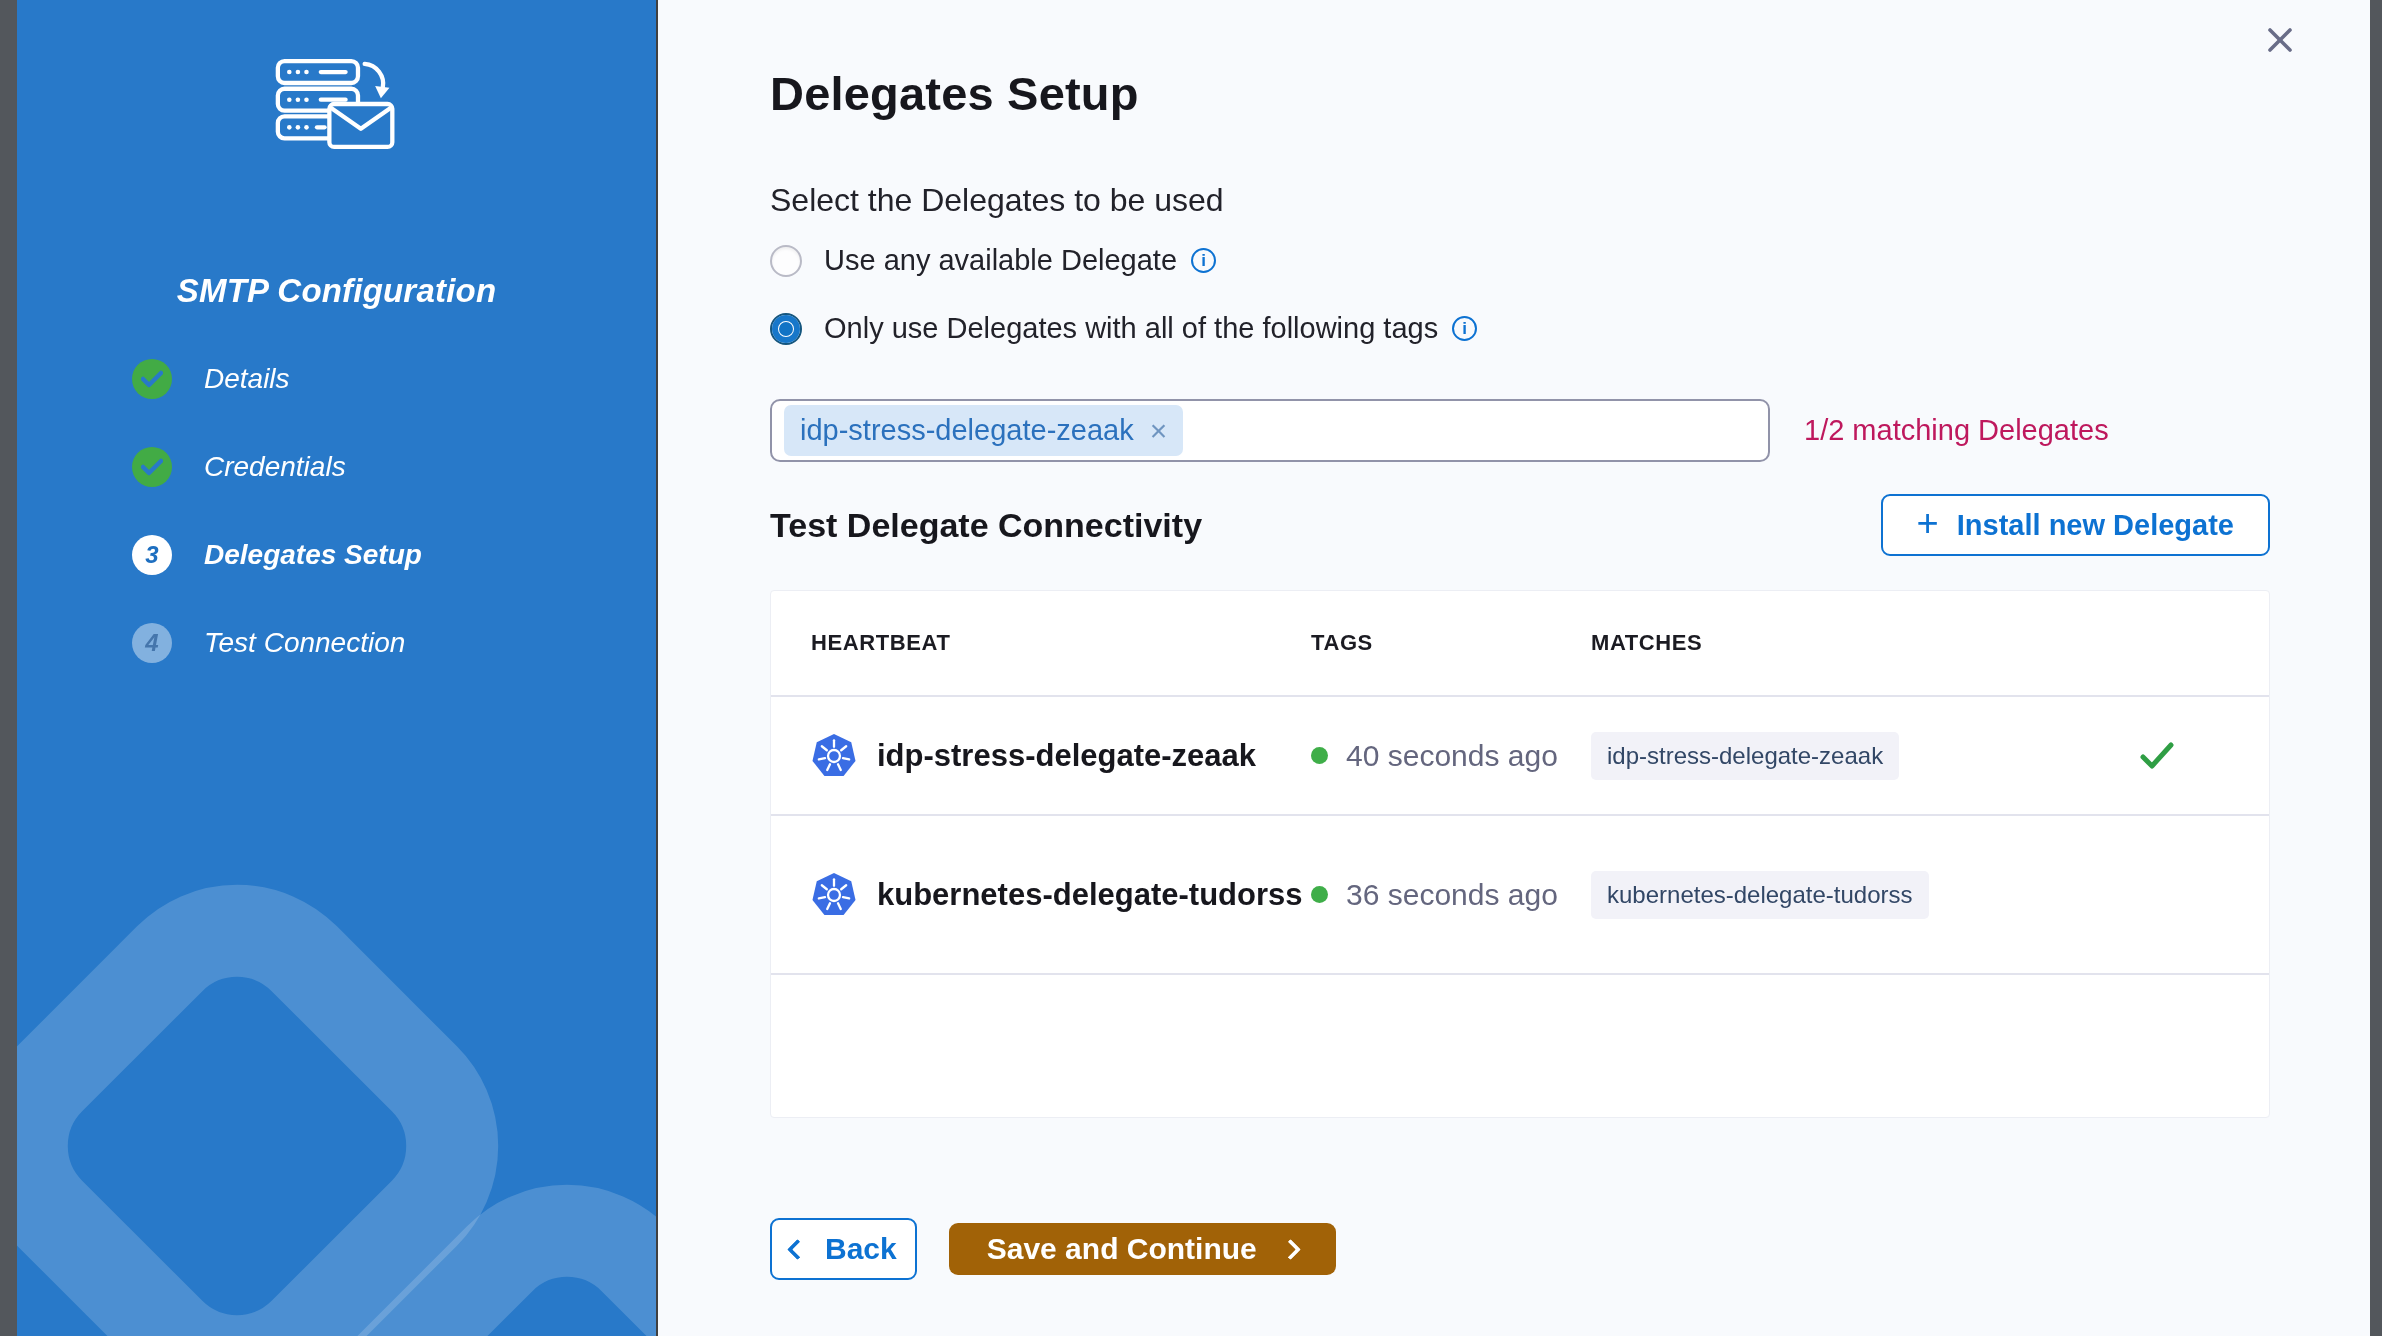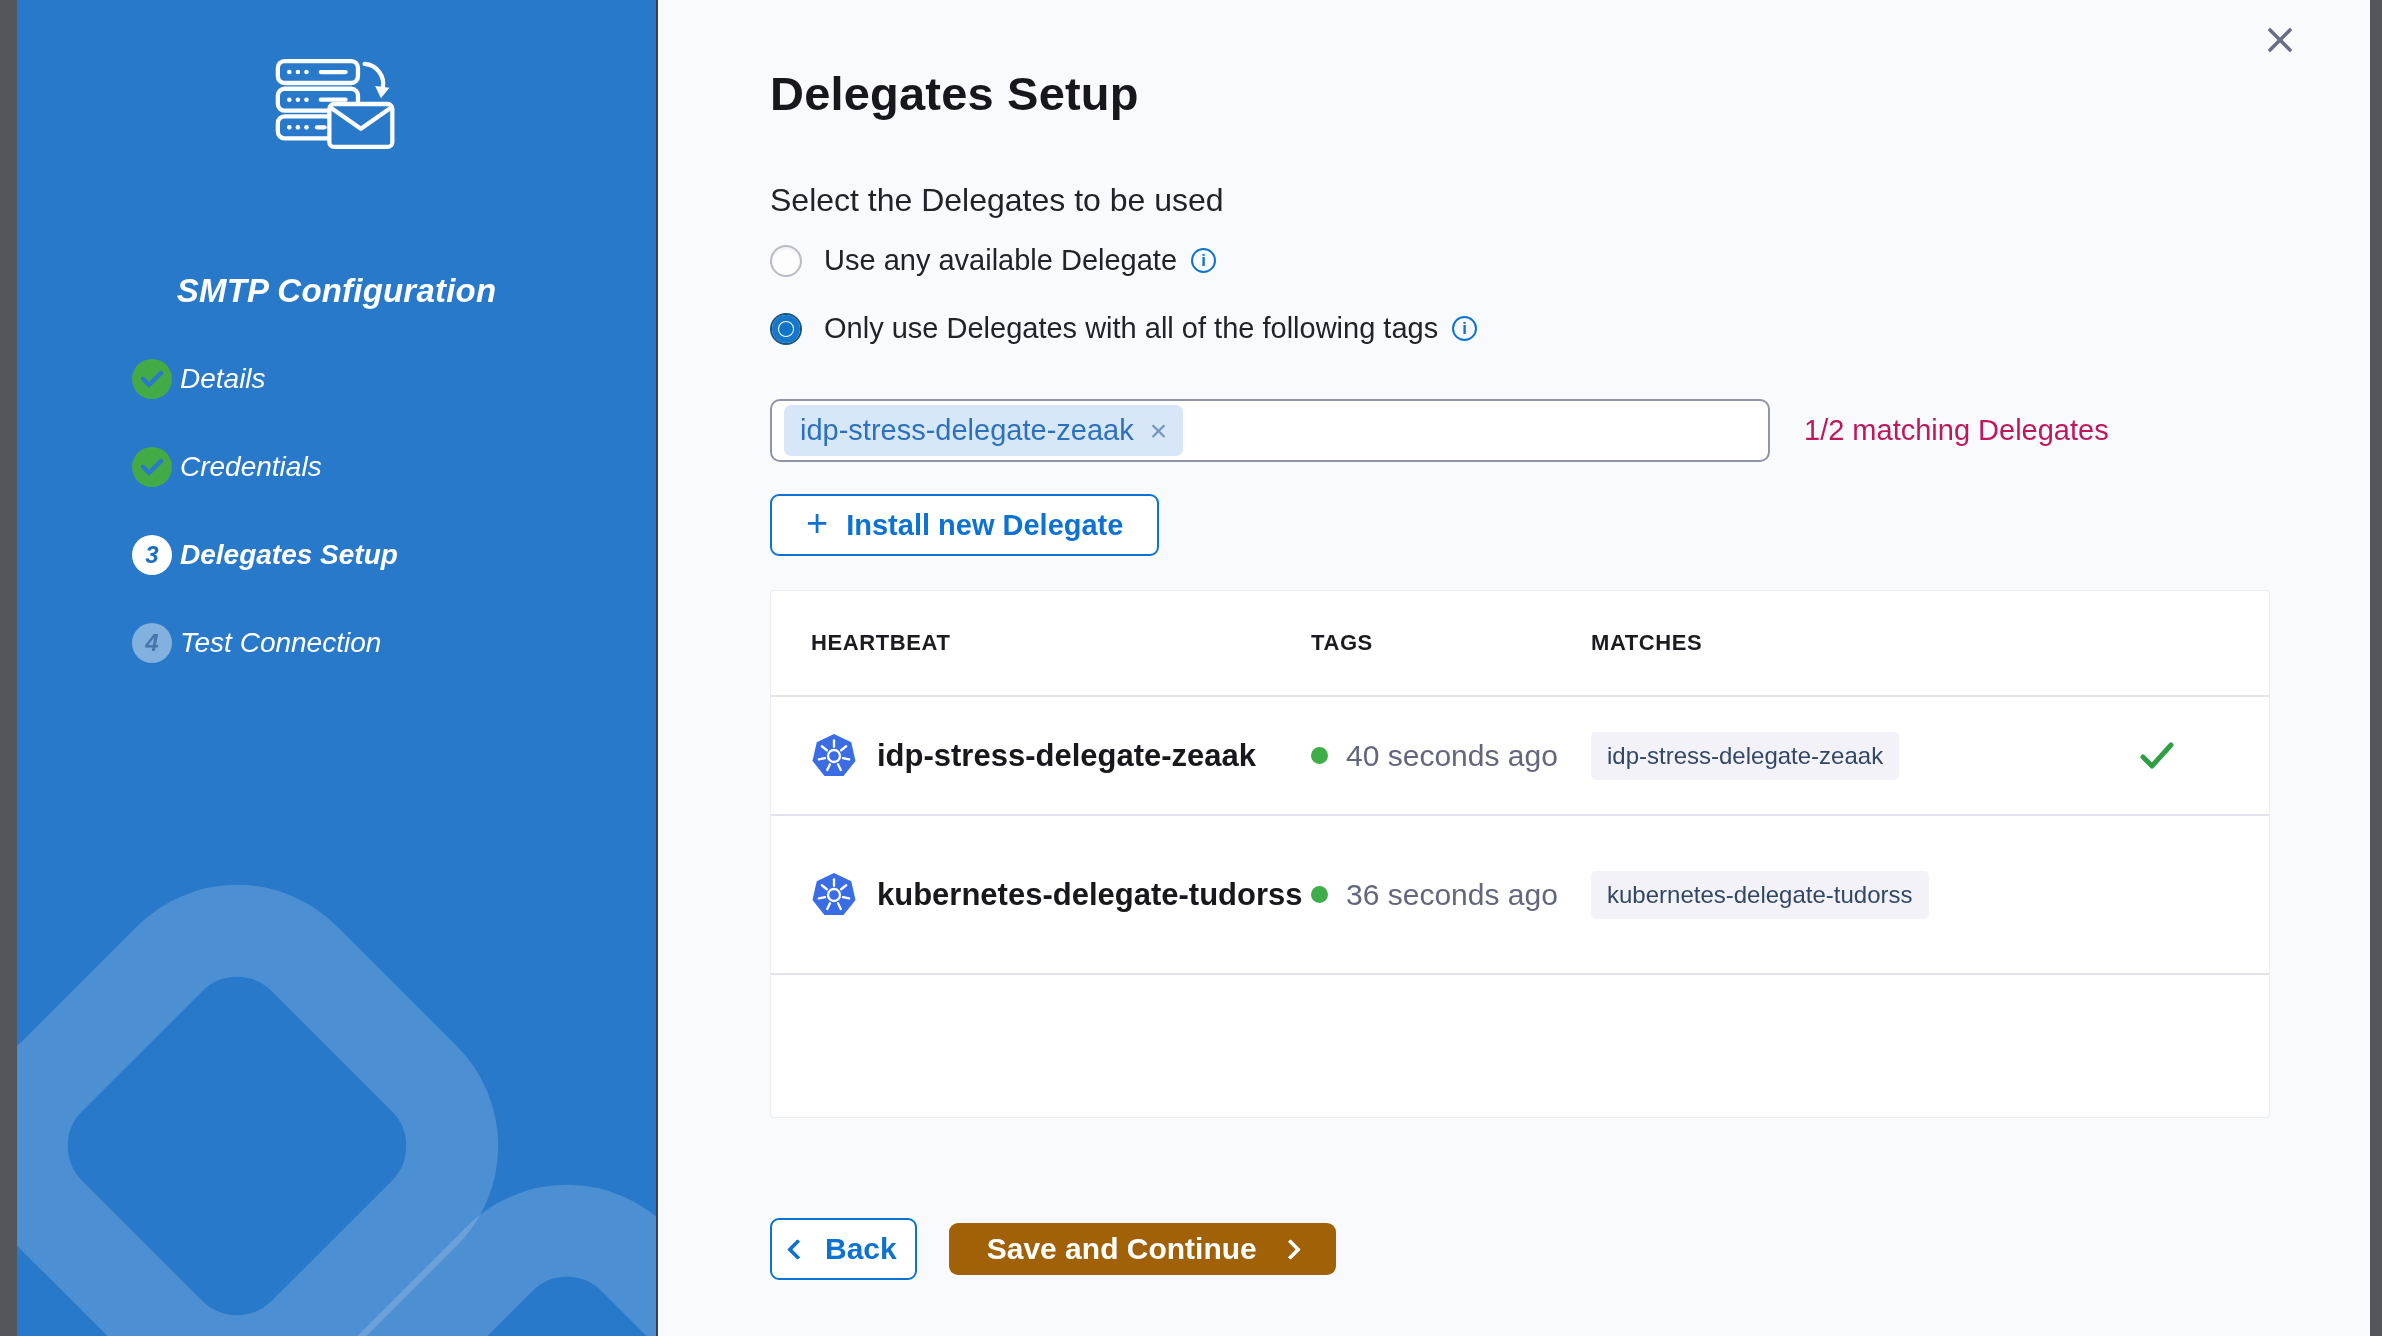--- a/index.html
+++ b/index.html
@@ -28,21 +28,21 @@
   .steps { position:absolute; top:352px; left:115px; }
   .step { display:flex; align-items:center; height:54px; margin-bottom:34px; cursor:pointer; }
   .step-circle {
     width:40px; height:40px; border-radius:50%; flex:0 0 40px;
     display:flex; align-items:center; justify-content:center;
     font-size:24px; font-weight:700;
   }
   .step-circle.complete { background:#42ab45; }
   .step-circle.current  { background:#ffffff; color:#1e6fc0; }
   .step-circle.upcoming { background:rgba(255,255,255,.42); color:rgba(20,70,130,.55); }
-  .step-label { color:#ffffff; font-size:28px; margin-left:8px; }
+  .step-label { color:#ffffff; font-size:28px; margin-left:32px; }
   .step-label.current { font-weight:700; }
 
   
   .main { flex:1; position:relative; background:#f8fafd; }
   .close-btn {
     position:absolute; top:22px; right:72px; width:36px; height:36px;
     display:flex; align-items:center; justify-content:center; cursor:pointer;
   }
   .page-title {
     position:absolute; left:112px; top:66px;
@@ -240,20 +240,21 @@
       <div class="tag-input">
         <span class="tag-chip">
           <span>idp-stress-delegate-zeaak</span>
           <span class="tag-chip-x">×</span>
         </span>
       </div>
       <span class="matching-text">1/2 matching Delegates</span>
     </div>
 
     <div class="section-row">
+      <span class="section-title">Test Delegate Connectivity</span>
       <button class="install-btn">
         <span class="install-plus">+</span>
         <span>Install new Delegate</span>
       </button>
     </div>
 
     <div class="table-card">
       <div class="t-grid t-head">
         <span>HEARTBEAT</span>
         <span>TAGS</span>

